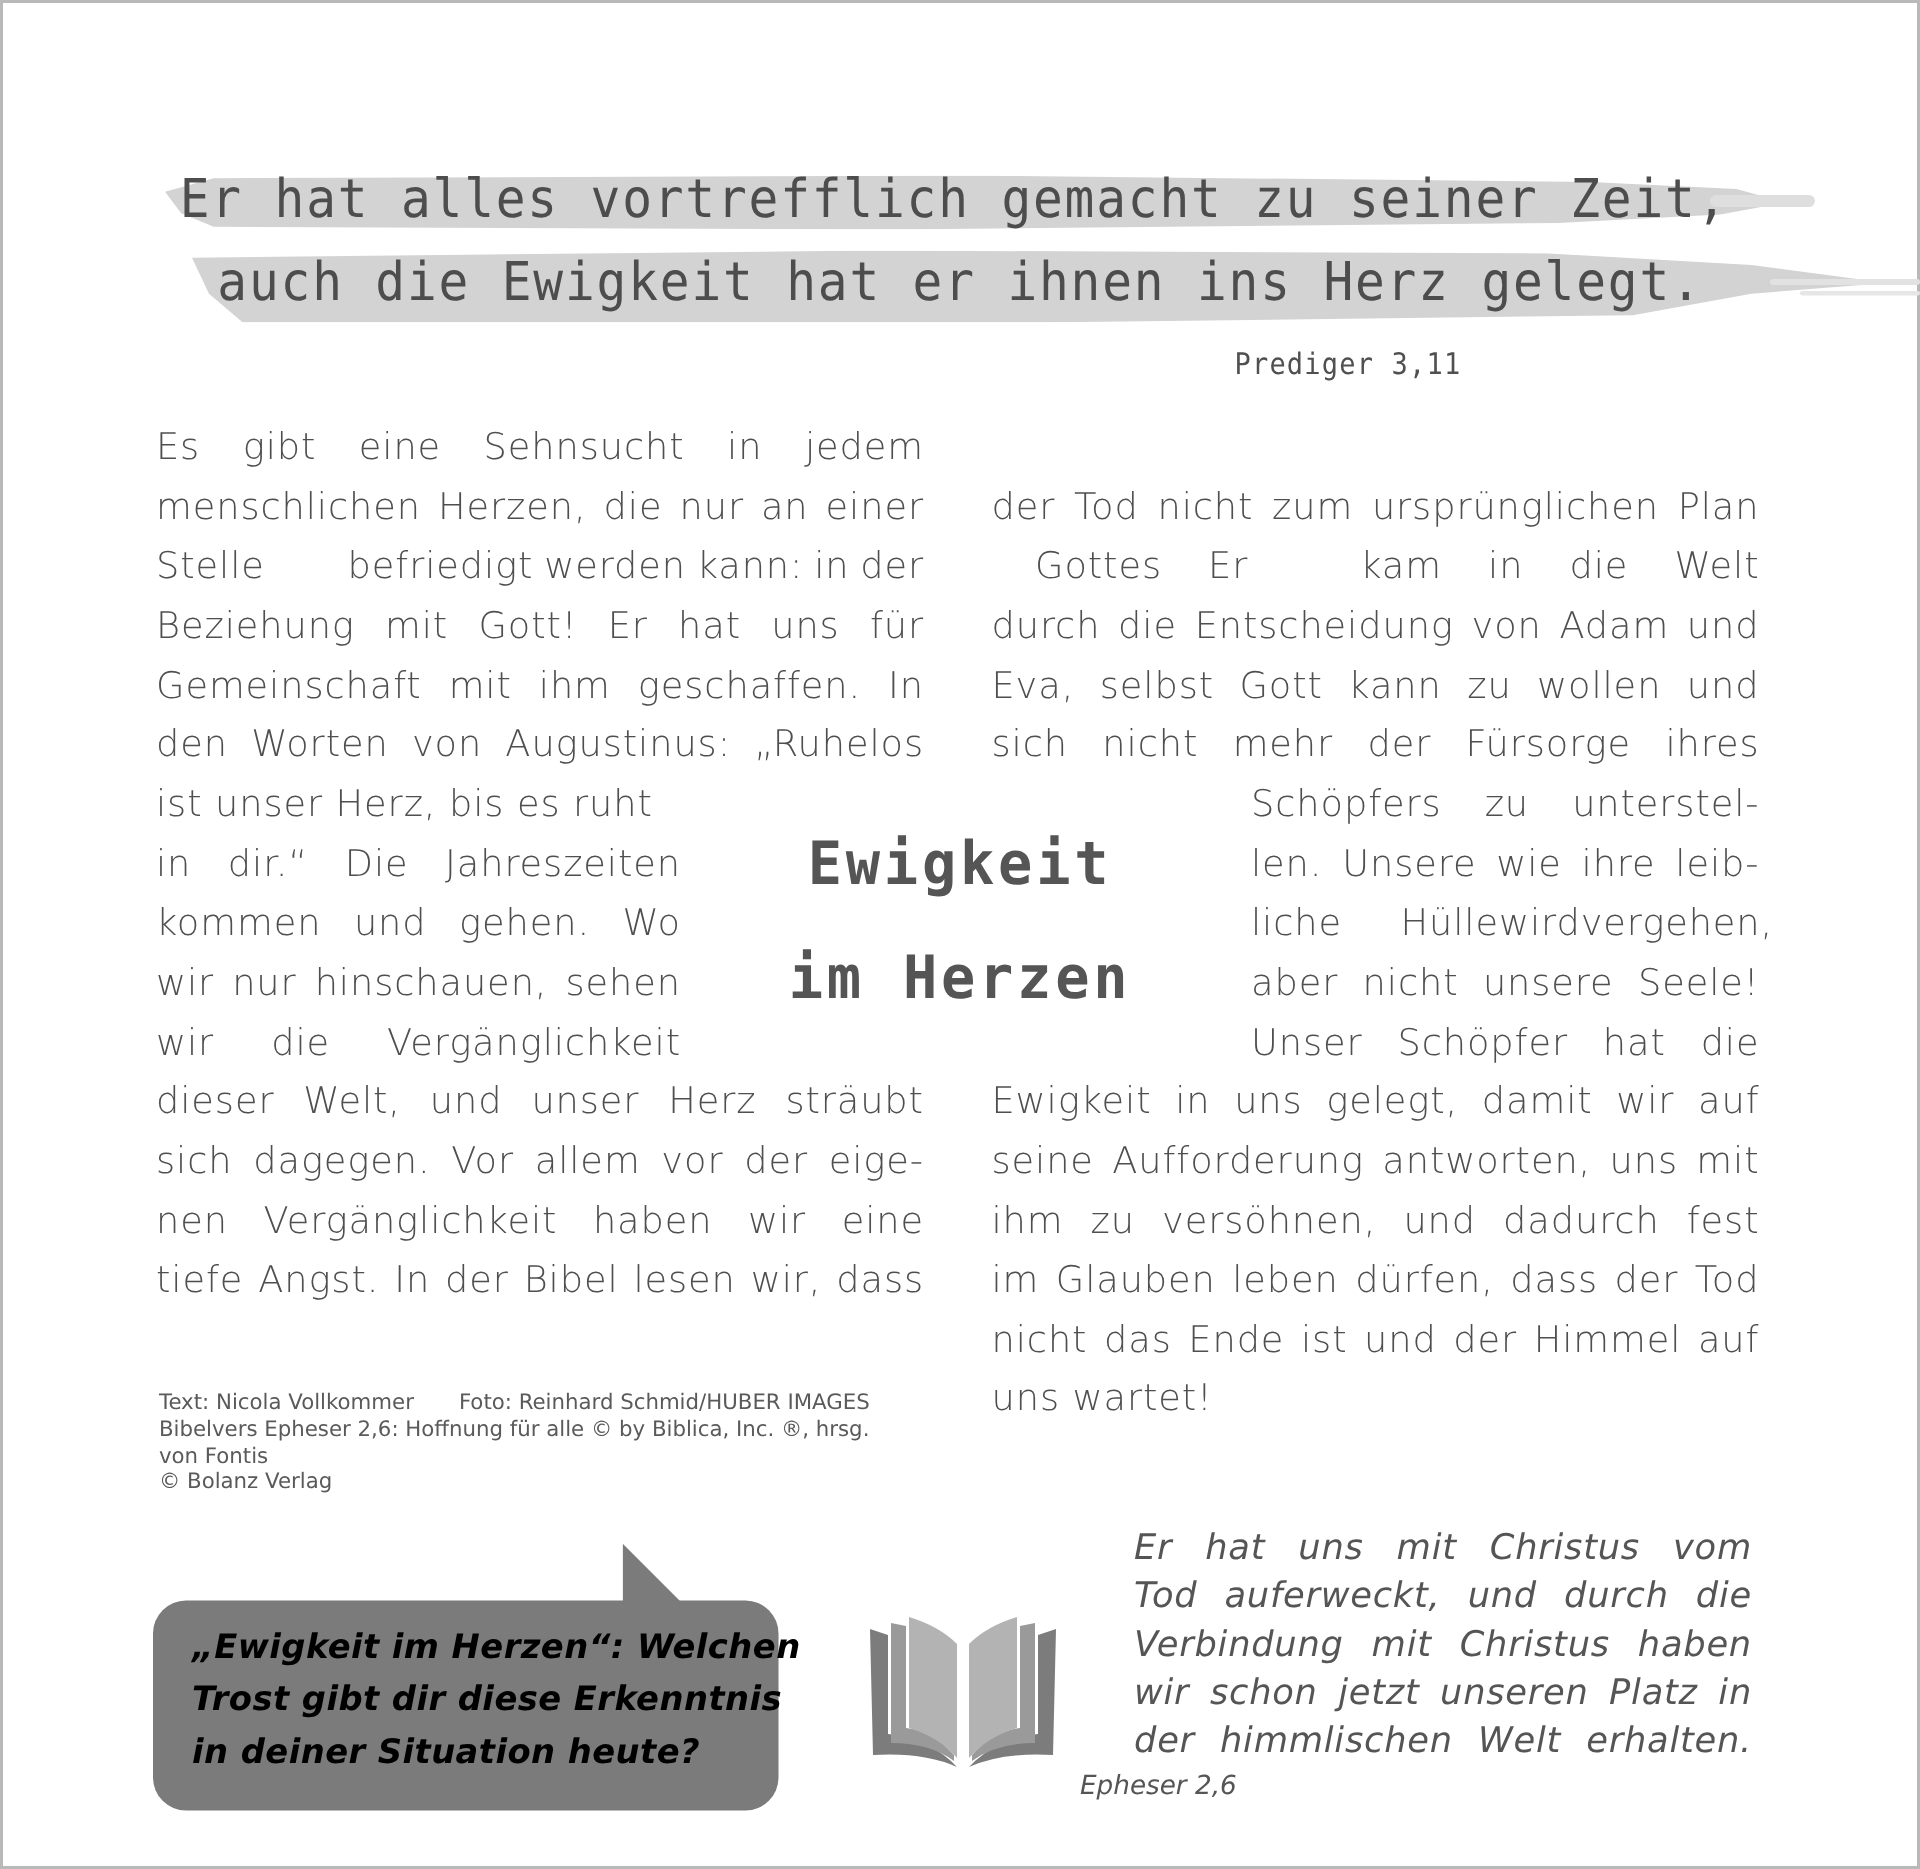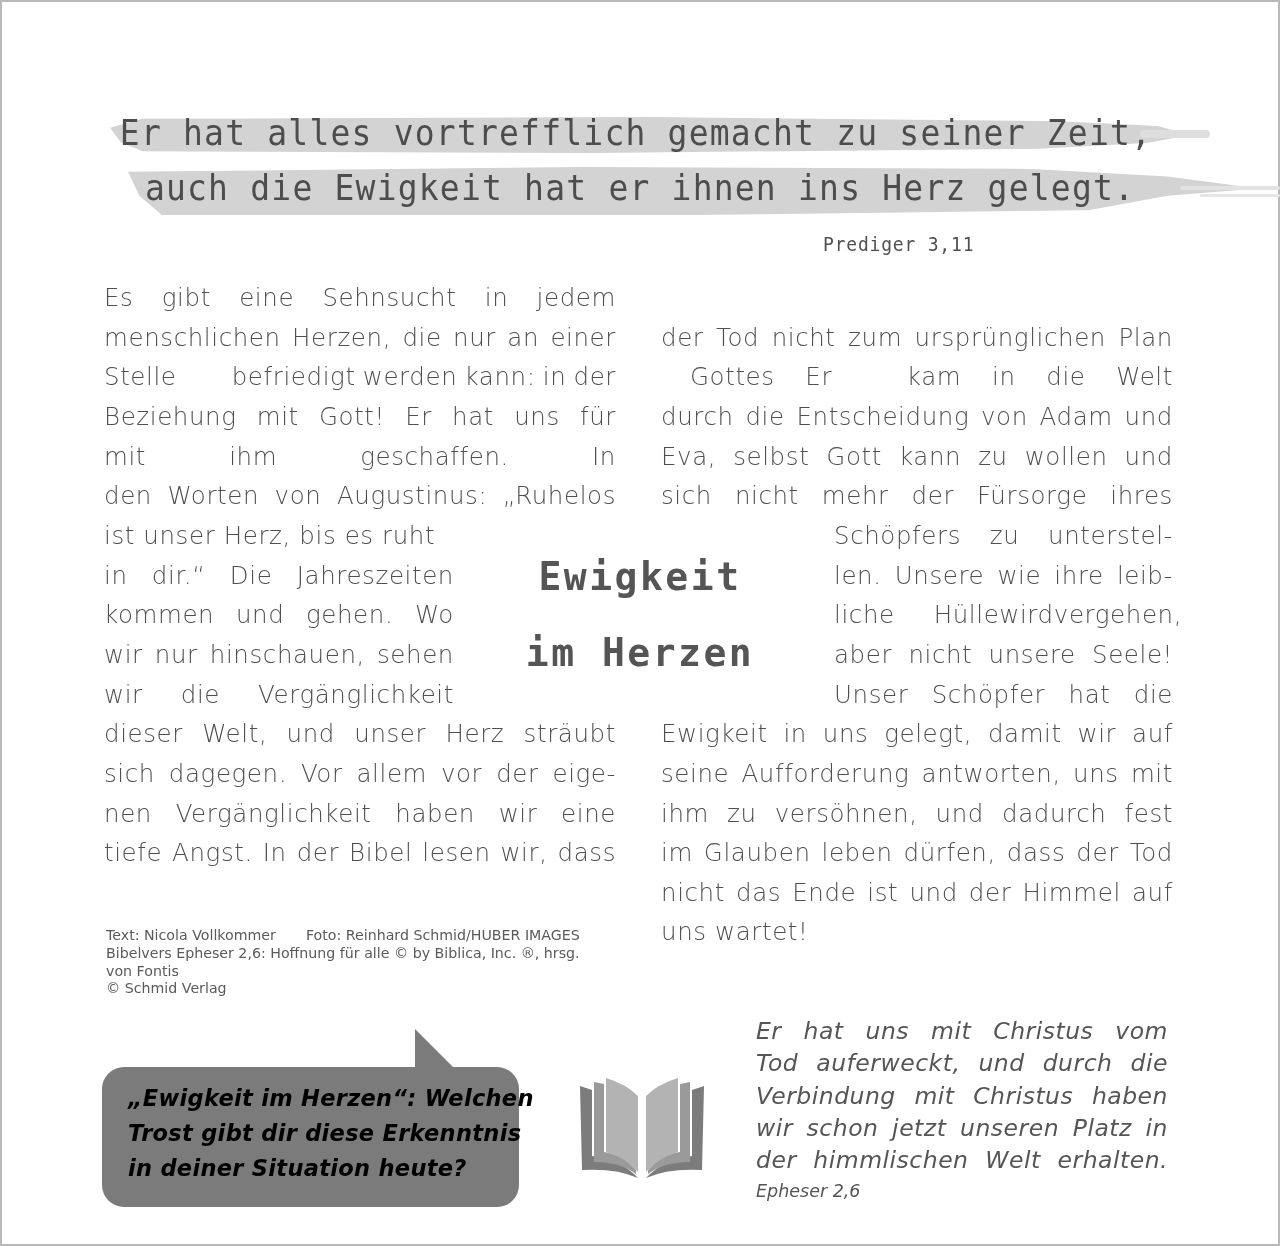--- a/index.html
+++ b/index.html
@@ -171,21 +171,21 @@
     }
     .bottom-verse .bline {
       display: block;
       white-space: nowrap;
       text-align: justify;
       text-align-last: justify;
       width: 412px;
     }
     .bottom-ref {
       position: absolute;
-      left: 756px; top: 1181px;
+      left: 720px; top: 1181px;
       font-family: "DejaVu Sans", sans-serif;
       font-style: italic;
       font-size: 17.5px;
       color: #555555;
       white-space: nowrap;
     }
   </style>
 </head>
 <body>
 
@@ -230,20 +230,21 @@
   <div class="line col-left-full" style="top: 397px; white-space: normal; display: flex; justify-content: space-between;">
       <span style="white-space: nowrap;">Beziehung</span>
       <span style="white-space: nowrap;">mit</span>
       <span style="white-space: nowrap;">Gott!</span>
       <span style="white-space: nowrap;">Er</span>
       <span style="white-space: nowrap;">hat</span>
       <span style="white-space: nowrap;">uns</span>
       <span style="white-space: nowrap;">für</span>
     </div>
   <div class="line col-left-full" style="top: 437px; white-space: normal; display: flex; justify-content: space-between;">
+      <span style="white-space: nowrap;">Gemeinschaft</span>
       <span style="white-space: nowrap;">mit</span>
       <span style="white-space: nowrap;">ihm</span>
       <span style="white-space: nowrap;">geschaffen.</span>
       <span style="white-space: nowrap;">In</span>
     </div>
   <div class="line col-left-full" style="top: 476px; white-space: normal; display: flex; justify-content: space-between;">
       <span style="white-space: nowrap;">den</span>
       <span style="white-space: nowrap;">Worten</span>
       <span style="white-space: nowrap;">von</span>
       <span style="white-space: nowrap;">Augustinus:</span>
@@ -431,21 +432,21 @@
     </div>
   <div class="line col-right-full last" style="top:912px">uns wartet!</div>
 </div>
 
 <div class="credits">
   <div class="credit-row">
     <span>Text: Nicola Vollkommer</span><span class="credit-spacer"></span><span>Foto: Reinhard Schmid/HUBER IMAGES</span>
   </div>
   <div class="credit-row">Bibelvers Epheser 2,6: Hoffnung für alle © by Biblica, Inc. ®, hrsg.</div>
   <div class="credit-row">von Fontis</div>
-  <div class="credit-row">© Schmid Verlag</div>
+  <div class="credit-row">© Bolanz Verlag</div>
 </div>
 
 <div>
   <div class="bubble-tail-fill"></div>
   <div class="bubble"></div>
   <div class="bubble-text">
     <div>„Ewigkeit im Herzen“: Welchen</div>
     <div>Trost gibt dir diese Erkenntnis</div>
     <div>in deiner Situation heute?</div>
   </div>

